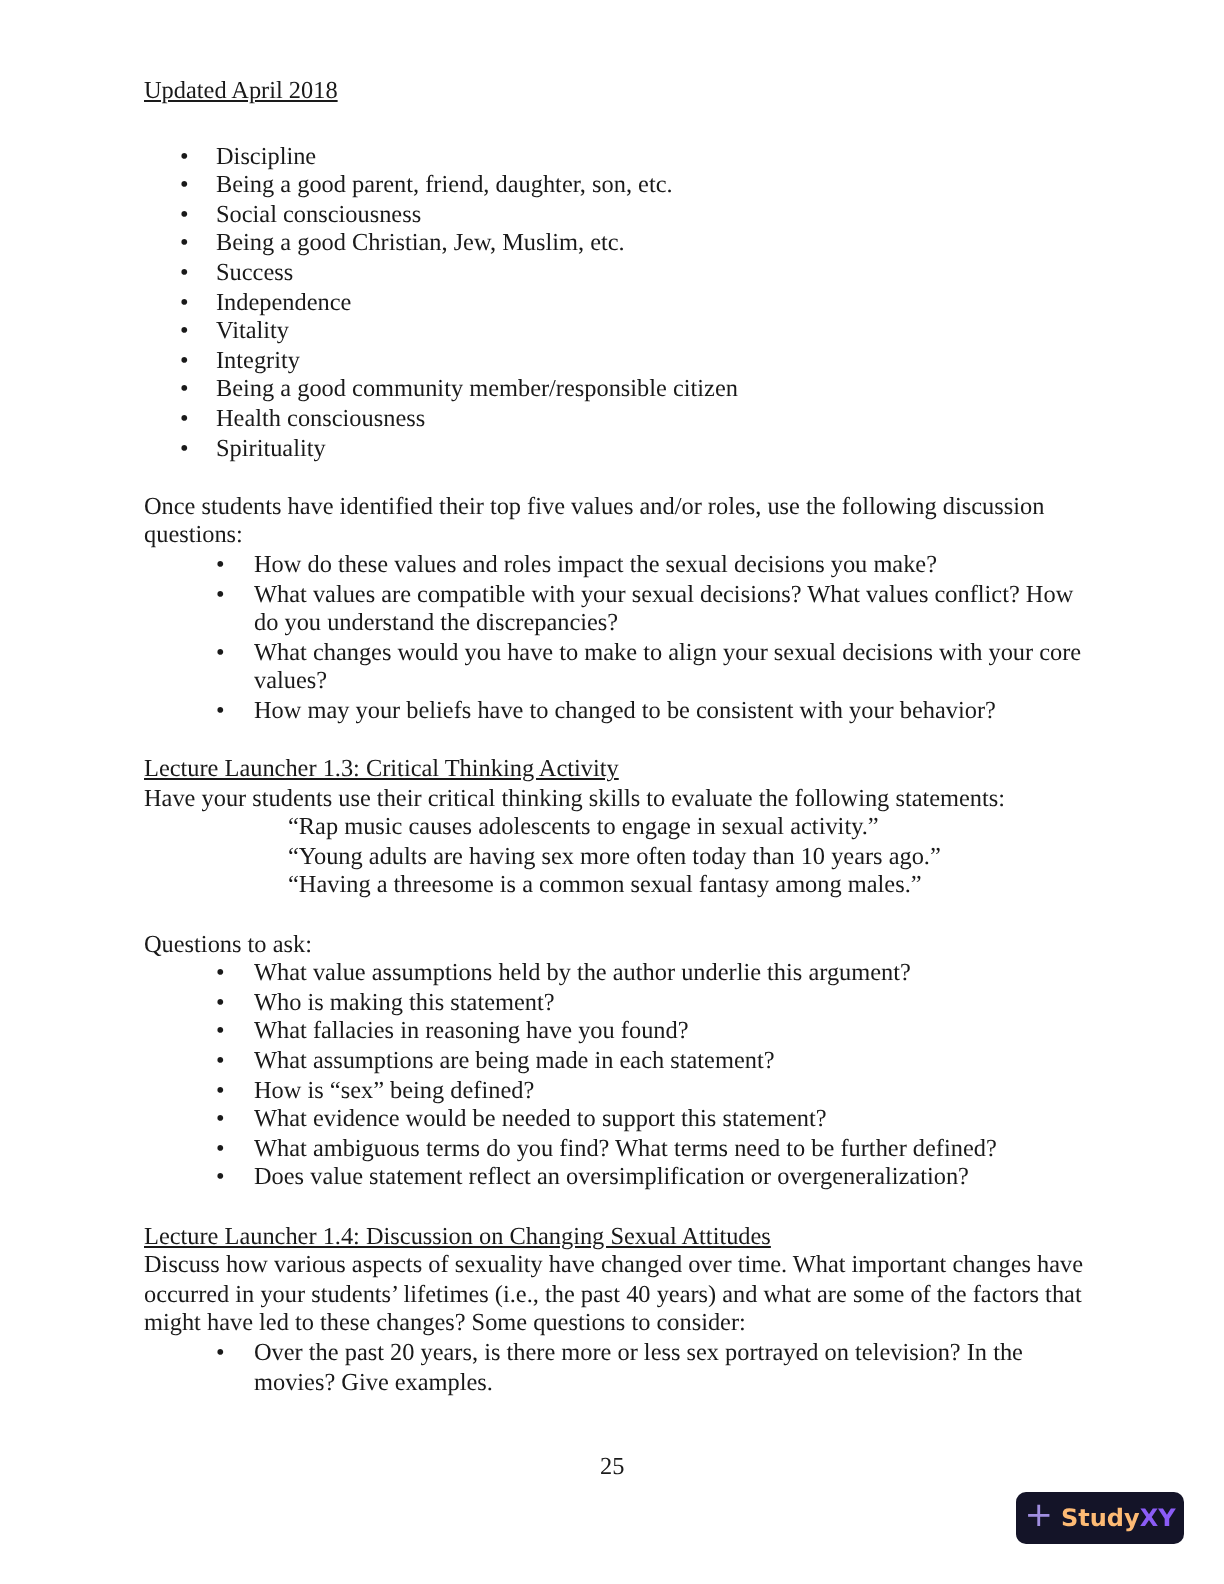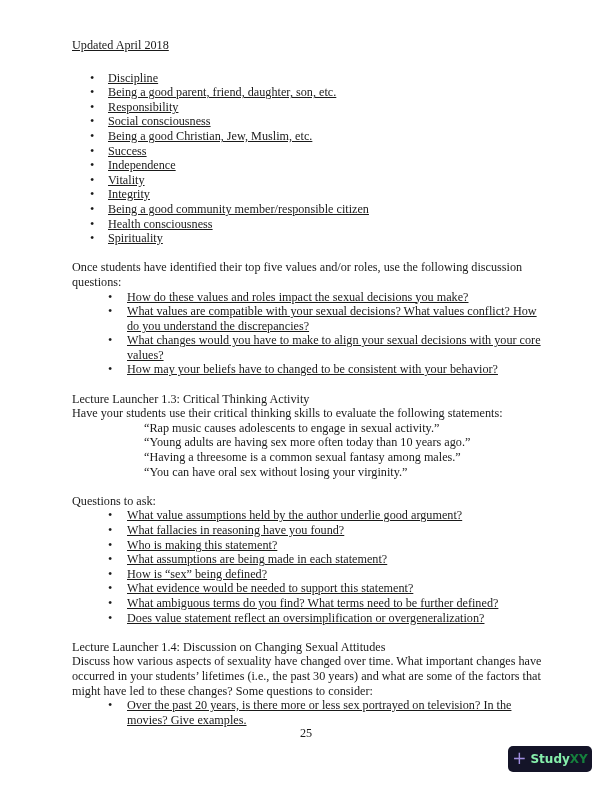--- a/index.html
+++ b/index.html
@@ -4,50 +4,49 @@
 <style>
   html, body { margin: 0; padding: 0; background: #ffffff; }
   body {
     width: 612px; height: 792px; position: relative; overflow: hidden;
     font-family: "Liberation Serif", "DejaVu Serif", serif;
     font-size: 12.2px; color: #1a1a1a; line-height: 14.6px;
   }
   .page { position: absolute; left: 72px; top: 38px; width: 470px; }
   .header { margin: 0 0 18px 0; text-decoration: underline; }
   ul { list-style: none; margin: 0; padding: 0; }
-  li { position: relative; text-decoration: underline; }
+  li { position: relative; }
   .l1 li { padding-left: 36px; }
   .l1 li::before { content: "•"; position: absolute; left: 18px; top: 0; }
   .l2 li { padding-left: 55px; }
   .l2 li::before { content: "•"; position: absolute; left: 36px; top: 0; }
   .gap { height: 14.6px; }
   p { margin: 0; }
-  .heading { }
+  .heading { text-decoration: underline; }
   .quotes { padding-left: 72px; }
   .page-num { position: absolute; left: 300px; top: 726px; width: 20px; text-align: left; }
   .badge {
     position: absolute; left: 508px; top: 746px; width: 84px; height: 26px;
     background: #141428; border-radius: 5px;
     display: flex; align-items: center; justify-content: center; gap: 4px;
     font-family: "DejaVu Sans", sans-serif; font-weight: bold; font-size: 12px;
   }
   .badge .plus { color: #a08ee0; font-weight: normal; font-size: 17px; line-height: 1; margin-top: -2px; }
-  .badge .study { color: #86efac; }
-  .badge .xy { color: #15803d; }
+  .badge .study { color: #fdba74; }
+  .badge .xy { color: #8b5cf6; }
 </style>
 </head>
 <body>
 
 <div class="page">
   <p class="header">Updated April 2018</p>
 
   <ul class="l1">
     <li>Discipline</li>
     <li>Being a good parent, friend, daughter, son, etc.</li>
-    <li>Responsibility</li>
     <li>Social consciousness</li>
     <li>Being a good Christian, Jew, Muslim, etc.</li>
     <li>Success</li>
     <li>Independence</li>
     <li>Vitality</li>
     <li>Integrity</li>
     <li>Being a good community member/responsible citizen</li>
     <li>Health consciousness</li>
     <li>Spirituality</li>
   </ul>
@@ -61,39 +60,38 @@
     <li>How may your beliefs have to changed to be consistent with your behavior?</li>
   </ul>
 
   <div class="gap"></div>
   <p class="heading">Lecture Launcher 1.3: Critical Thinking Activity</p>
   <p>Have your students use their critical thinking skills to evaluate the following statements:</p>
   <div class="quotes">
     <p>“Rap music causes adolescents to engage in sexual activity.”</p>
     <p>“Young adults are having sex more often today than 10 years ago.”</p>
     <p>“Having a threesome is a common sexual fantasy among males.”</p>
-    <p>“You can have oral sex without losing your virginity.”</p>
   </div>
 
   <div class="gap"></div>
   <p>Questions to ask:</p>
   <ul class="l2">
-    <li>What value assumptions held by the author underlie good argument?</li>
+    <li>What value assumptions held by the author underlie this argument?</li>
+    <li>Who is making this statement?</li>
     <li>What fallacies in reasoning have you found?</li>
-    <li>Who is making this statement?</li>
     <li>What assumptions are being made in each statement?</li>
     <li>How is “sex” being defined?</li>
     <li>What evidence would be needed to support this statement?</li>
     <li>What ambiguous terms do you find? What terms need to be further defined?</li>
     <li>Does value statement reflect an oversimplification or overgeneralization?</li>
   </ul>
 
   <div class="gap"></div>
   <p class="heading">Lecture Launcher 1.4: Discussion on Changing Sexual Attitudes</p>
-  <p>Discuss how various aspects of sexuality have changed over time. What important changes have occurred in your students’ lifetimes (i.e., the past 30 years) and what are some of the factors that might have led to these changes? Some questions to consider:</p>
+  <p>Discuss how various aspects of sexuality have changed over time. What important changes have occurred in your students’ lifetimes (i.e., the past 40 years) and what are some of the factors that might have led to these changes? Some questions to consider:</p>
   <ul class="l2">
     <li>Over the past 20 years, is there more or less sex portrayed on television? In the movies? Give examples.</li>
   </ul>
 </div>
 
 <div class="page-num">25</div>
 
 <div class="badge">
   <span class="plus">+</span>
   <span><span class="study">Study</span><span class="xy">XY</span></span>

